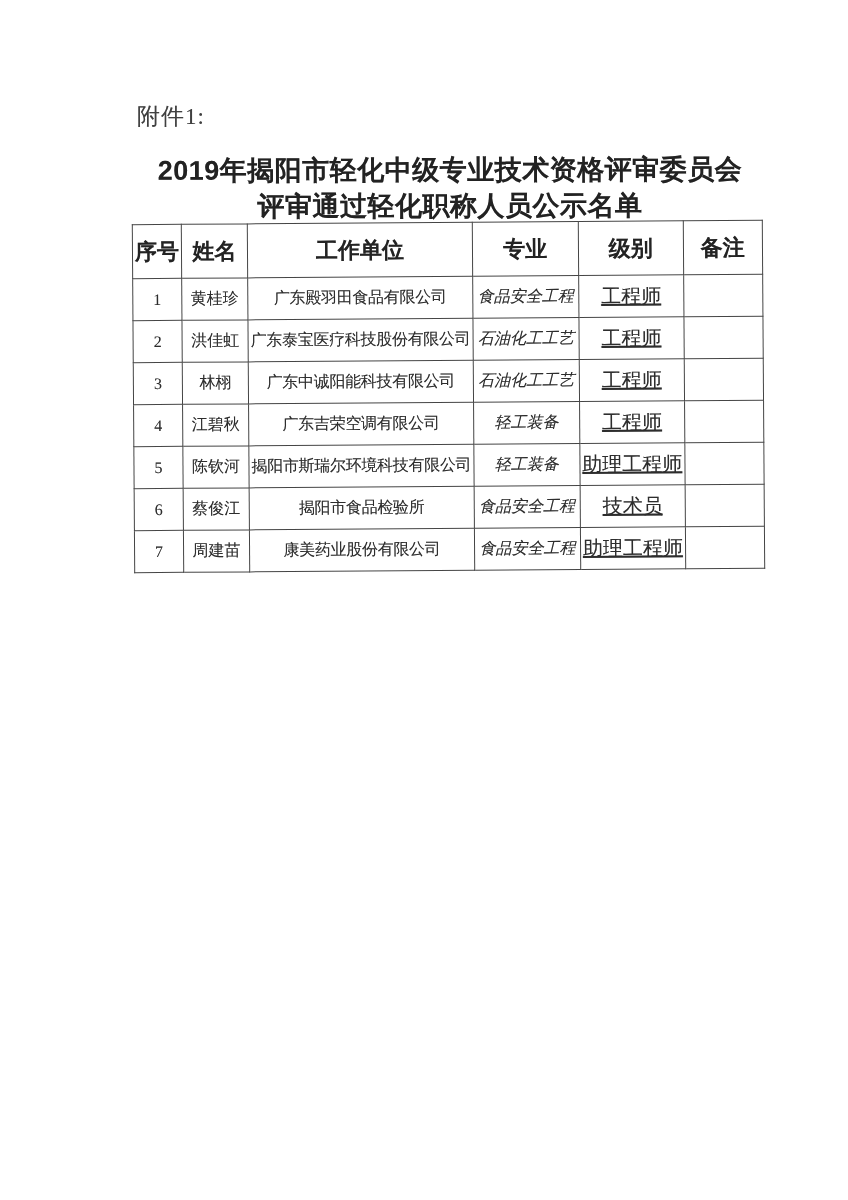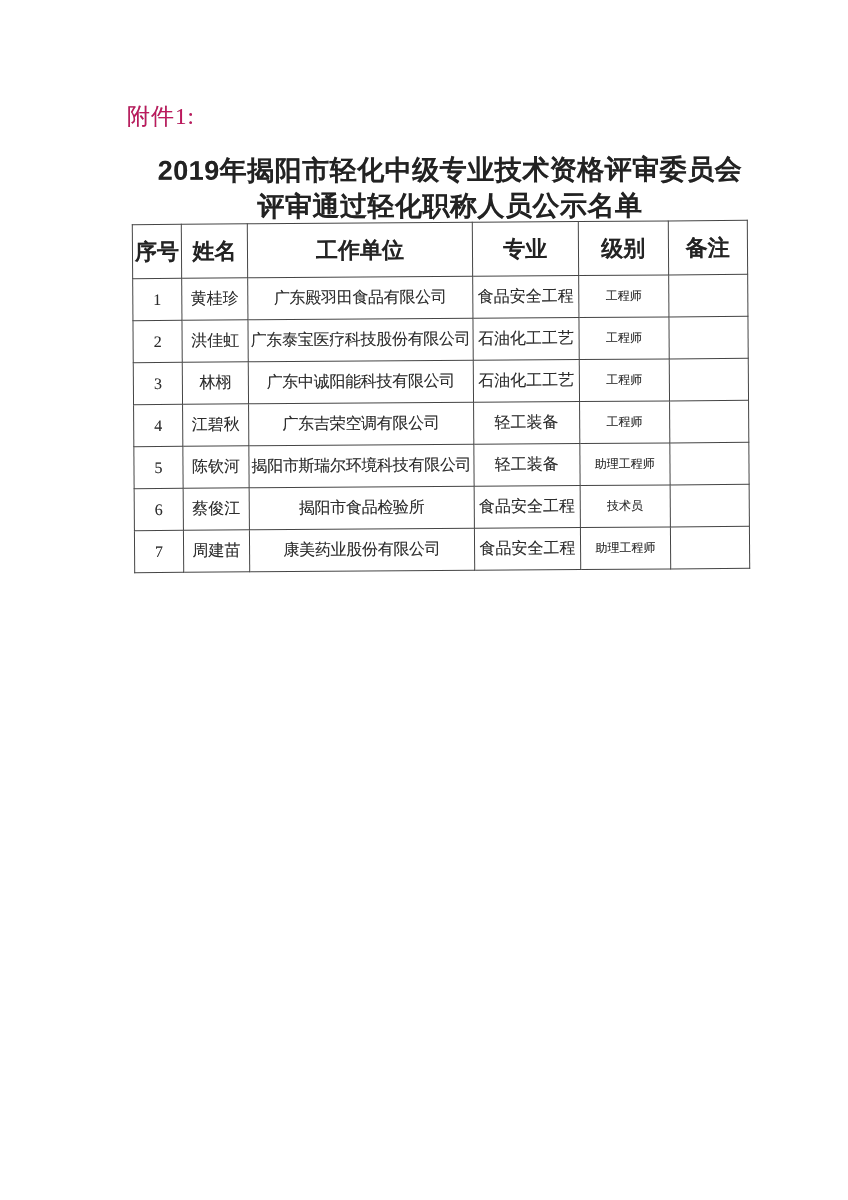--- a/index.html
+++ b/index.html
@@ -11,25 +11,25 @@
     position: relative;
     width: 848px;
     height: 1200px;
     background: #ffffff;
     overflow: hidden;
     color: #262626;
     font-family: "Liberation Serif", "DejaVu Serif", serif;
   }
   .attachment-label {
     position: absolute;
-    left: 127px;
+    left: 137px;
     top: 101px;
     font-size: 23px;
     letter-spacing: 1px;
-    color: #be185d;
+    color: #404040;
     text-shadow: 0 0 0.5px rgba(0,0,0,0.35);
   }
   .doc-title {
     position: absolute;
     top: 152px;
     left: 70px;
     width: 760px;
     text-align: center;
     font-family: "Liberation Sans", "DejaVu Sans", sans-serif;
     font-weight: bold;
@@ -77,22 +77,22 @@
     height: 42px;
     font-size: 16px;
     color: #2d2d2d;
     text-shadow: 0 0 0.4px rgba(0,0,0,0.3);
   }
   table.personnel td:nth-child(1) {
     font-family: "Liberation Serif", "DejaVu Serif", serif;
     font-size: 16px;
   }
   table.personnel td:nth-child(3) { font-size: 16px; letter-spacing: -0.3px; }
-  table.personnel td:nth-child(4) { font-size: 16px; }
-  table.personnel td:nth-child(5) { font-size: 12px; }
+  table.personnel td:nth-child(4) { font-size: 16px; font-style: italic; }
+  table.personnel td:nth-child(5) { font-size: 20px; text-decoration: underline; }
 </style>
 </head>
 <body>
 
 <div class="page">
 
   <div class="attachment-label">附件1:</div>
 
   <div class="doc-title">
     <div>2019年揭阳市轻化中级专业技术资格评审委员会</div>

